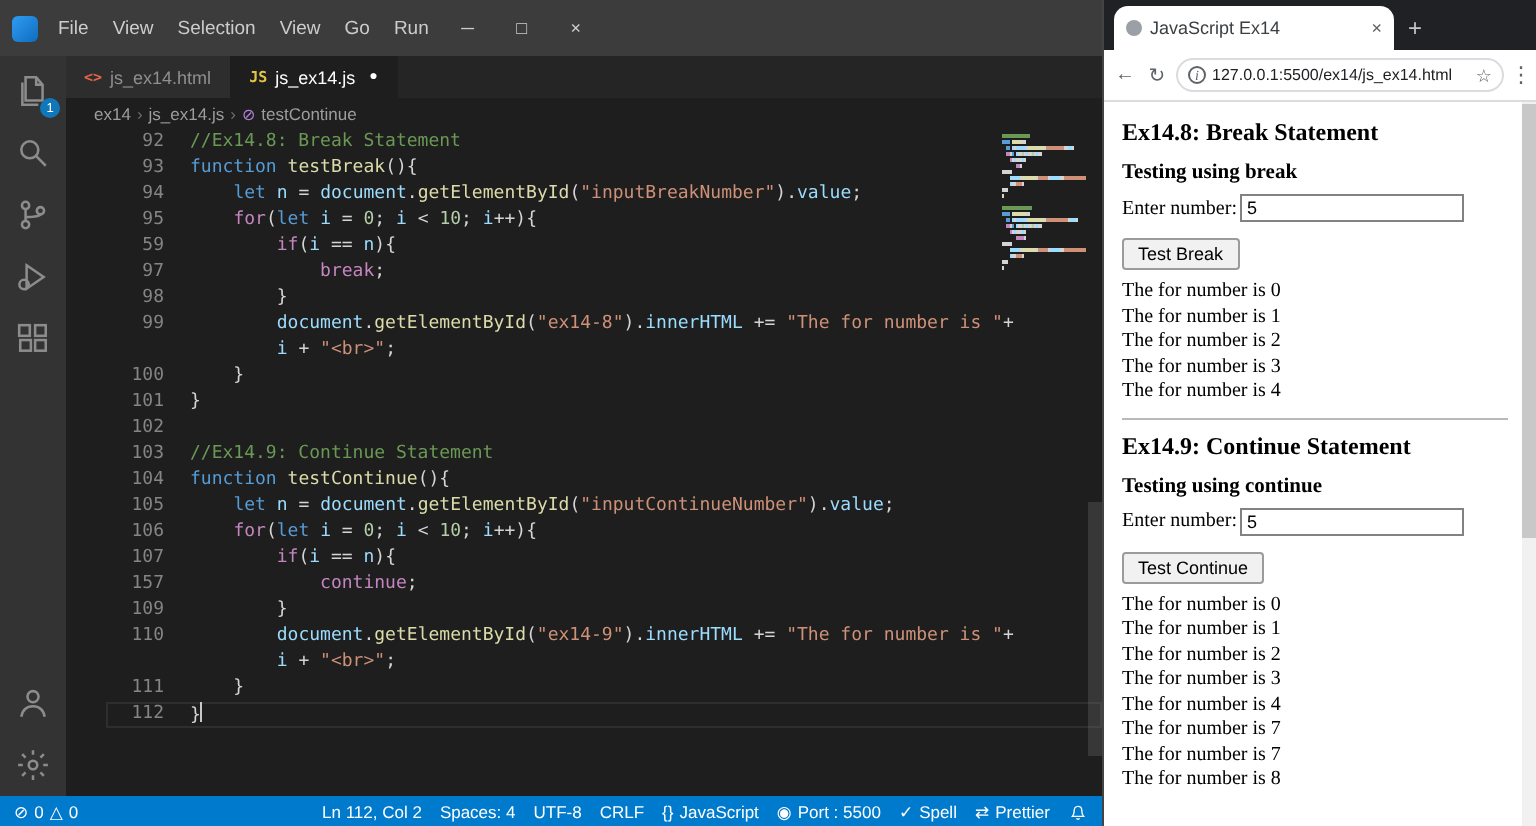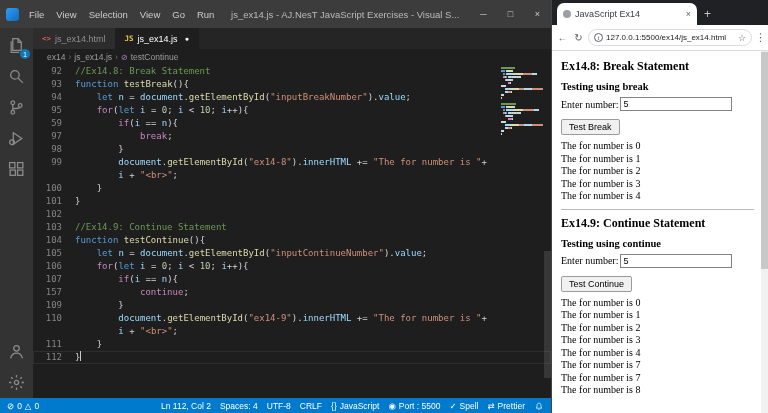--- a/index.html
+++ b/index.html
@@ -26,21 +26,21 @@
   .tab{display:flex;align-items:center;gap:4px;padding:0 9px;font-size:9px;color:#8f8f8f;background:#2d2d2d;border-right:1px solid #1e1e1e;white-space:nowrap;}
   .tab.active{background:#1e1e1e;color:#ffffff;}
   .ficon{font-family:"DejaVu Sans Mono",monospace;font-size:7.5px;font-weight:bold;}
   .ficon.html{color:#e8654a;}
   .ficon.js{color:#e2c545;}
   .dot{color:#ffffff;font-size:7px;margin-left:3px;}
   .breadcrumb{height:16px;display:flex;align-items:center;font-size:8.5px;color:#9d9d9d;padding-left:14px;gap:3px;flex-shrink:0;background:#1e1e1e;}
   .sep{color:#6e6e6e;}
   .sym{color:#b180d7;font-size:8px;}
   .editor{flex:1;position:relative;overflow:hidden;background:#1e1e1e;}
-  .code{position:absolute;top:0;left:0;right:0;}
+  .code{position:absolute;top:0;left:0;right:0;padding-left:20px;}
   .code-row{display:flex;height:13px;font-family:"DejaVu Sans Mono",monospace;font-size:9px;line-height:13px;white-space:pre;}
   .current-line{box-shadow:inset 0 0 0 1px #2e2e2e;}
   .lnum{flex:0 0 42px;text-align:right;padding-right:13px;color:#858585;}
   .lcontent{flex:1;overflow:hidden;}
   .cursor{display:inline-block;width:1px;height:10px;background:#c8c8c8;vertical-align:-1px;}
   .tk-c{color:#6A9955}.tk-k{color:#569CD6}.tk-t{color:#C586C0}.tk-f{color:#DCDCAA}
   .tk-v{color:#9CDCFE}.tk-s{color:#CE9178}.tk-n{color:#B5CEA8}.tk-p{color:#D4D4D4}
   .minimap{position:absolute;top:2px;right:8px;width:42px;overflow:hidden;}
   .mm-row{height:2px;margin-bottom:1px;white-space:nowrap;font-size:0;overflow:hidden;}
   .mm-seg{display:inline-block;height:2px;}
@@ -88,21 +88,20 @@
     <div class="titlebar">
       <span class="vs-logo"></span>
       <span class="menubar">
           <span class="menu-item">File</span>
           <span class="menu-item">View</span>
           <span class="menu-item">Selection</span>
           <span class="menu-item">View</span>
           <span class="menu-item">Go</span>
           <span class="menu-item">Run</span>
         </span>
-      <span class="wintitle">js_ex14.js - AJ.NesT JavaScript Exercises - Visual S...</span>
       <span class="winctl">
         <span>─</span>
         <span>□</span>
         <span>×</span>
       </span>
     </div>
 
     <div class="vsmain">
       <div class="activitybar">
         <div class="ab-icon">

